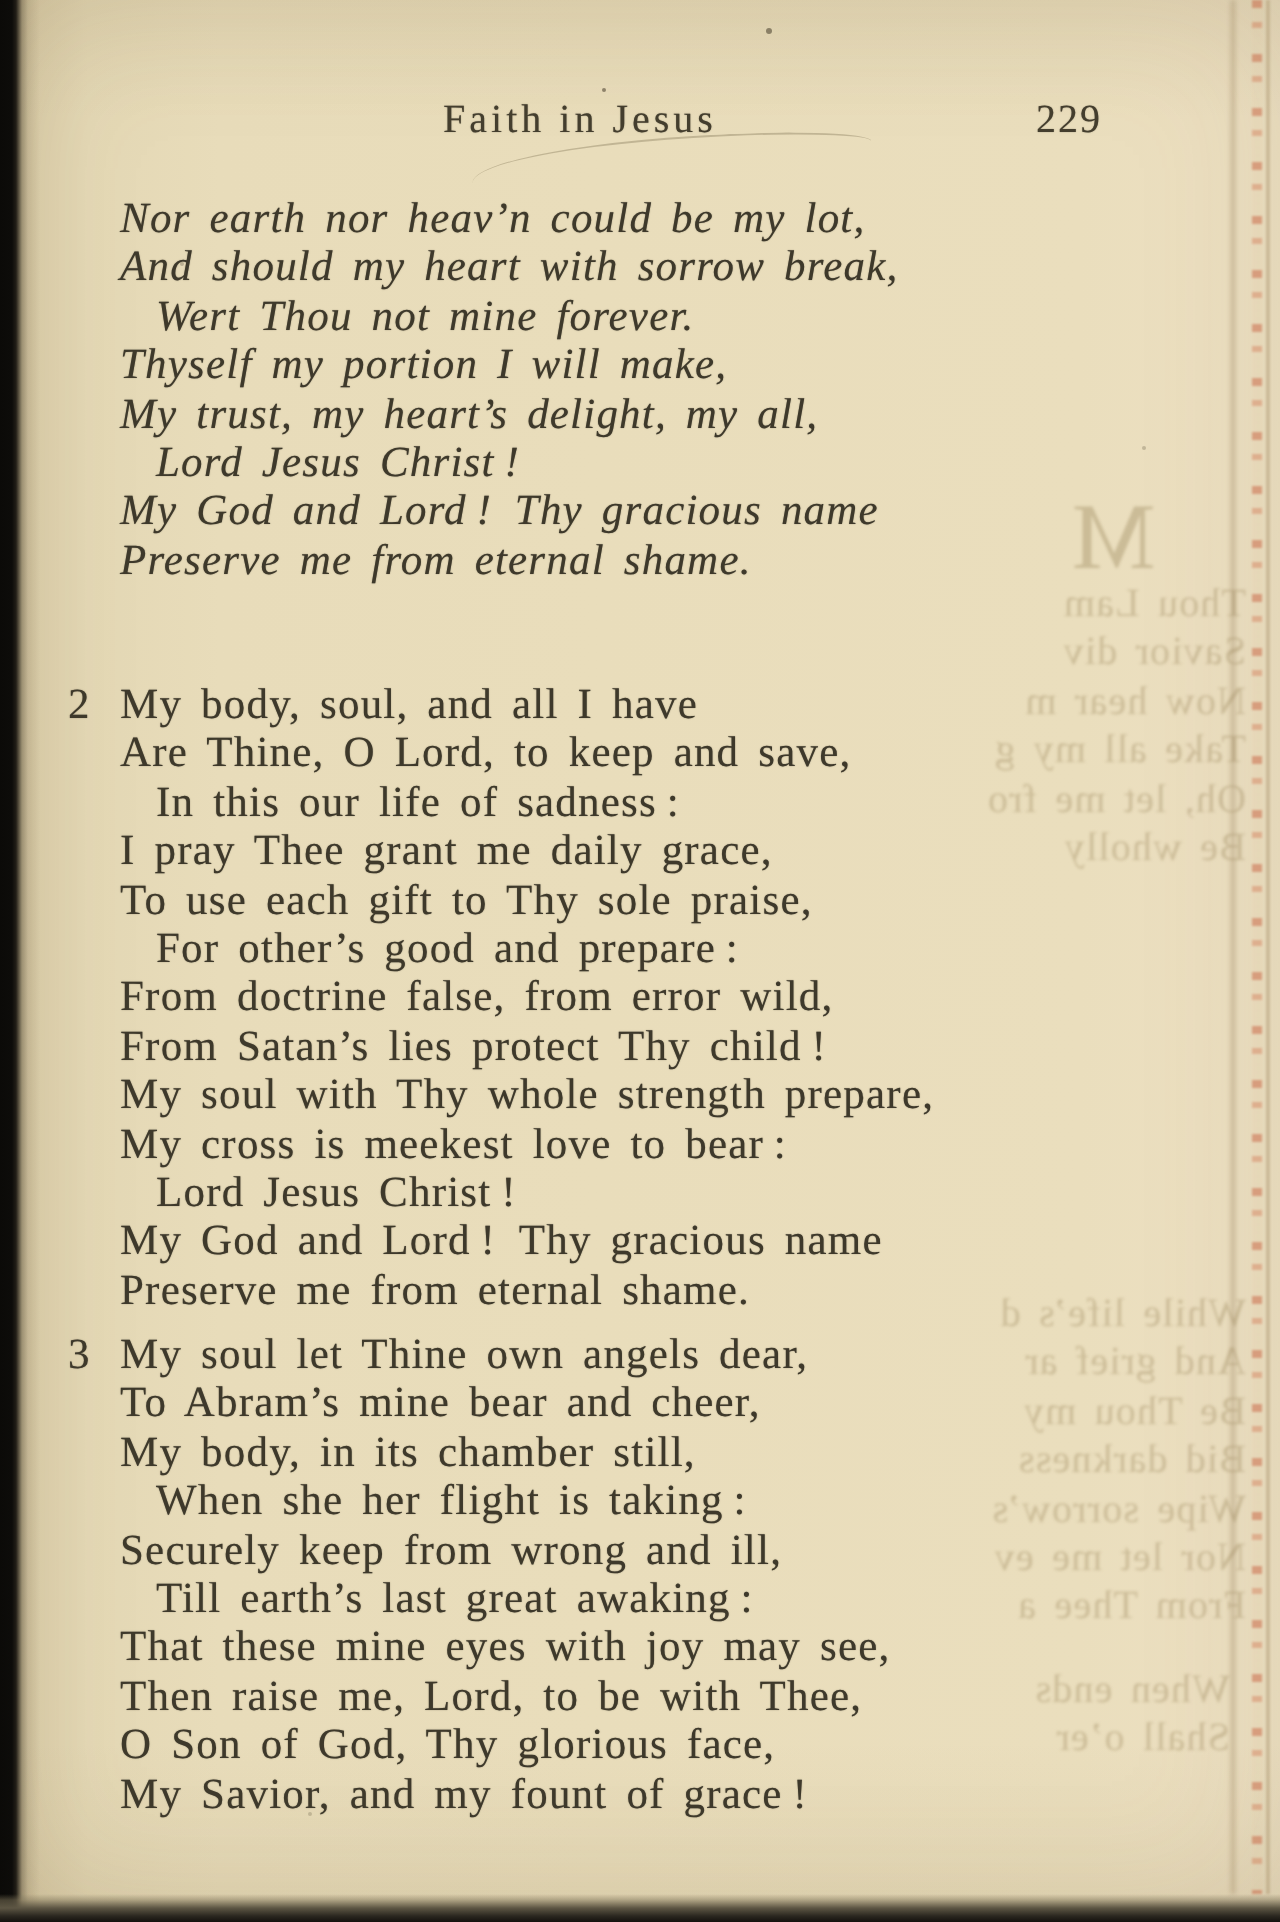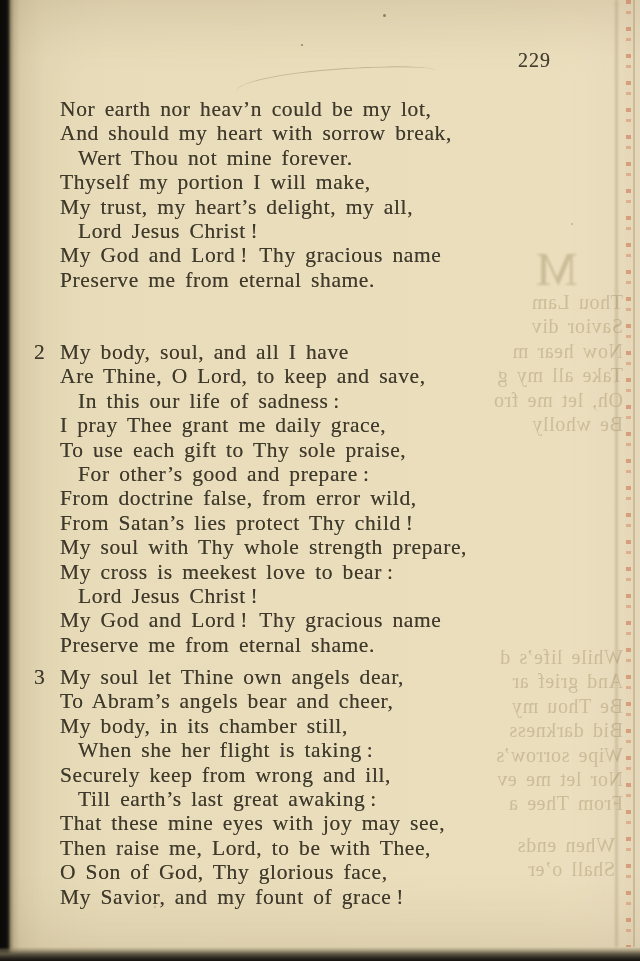--- a/index.html
+++ b/index.html
@@ -58,21 +58,21 @@
     position:absolute;left:160px;width:260px;text-align:center;
     font-size:20px;letter-spacing:2px;color:#443e2e;
     text-shadow:0 0 .6px rgba(62,57,43,.55);
   }
   .head-page-number{
     position:absolute;left:518px;font-size:20px;letter-spacing:1px;color:#443e2e;
     text-shadow:0 0 .6px rgba(62,57,43,.55);
   }
   .verse-list{position:absolute;inset:0;z-index:3;}
   .verse{position:absolute;left:34px;width:560px;}
-  .verse:nth-of-type(1){top:97px;}
+  .verse:nth-of-type(1){top:97px;font-style:italic;}
   .verse:nth-of-type(2){top:340px;}
   .verse:nth-of-type(3){top:665px;}
   .vnum{
     position:absolute;left:0;top:0;font-size:21.5px;color:#3e392b;
     text-shadow:0 0 .6px rgba(62,57,43,.6);
   }
   .line{
     margin-left:26px;
     font-size:21.5px;line-height:24.4px;
     letter-spacing:.6px;word-spacing:3.5px;
@@ -112,20 +112,21 @@
   <div class="speck s4"></div>
   <div class="speck s5"></div>
   <div class="speck s6"></div>
 
   <div class="ghost-dropcap">M</div>
   <div class="ghost ghost-g1"><div>Thou Lam</div><div>Savior div</div><div>Now hear m</div><div>Take all my g</div><div>Oh, let me fro</div><div>Be wholly</div></div>
   <div class="ghost ghost-g2"><div>While life’s d</div><div>And grief ar</div><div>Be Thou my</div><div>Bid darkness</div><div>Wipe sorrow’s</div><div>Nor let me ev</div><div>From Thee a</div></div>
   <div class="ghost ghost-g3"><div>When ends</div><div>Shall o’er</div></div>
 
   <div class="running-head">
+    <span class="head-title">Faith in Jesus</span>
     <span class="head-page-number">229</span>
   </div>
 
   <div class="verse-list">
       <div class="verse">
         <div class="line">Nor earth nor heav’n could be my lot,</div>
         <div class="line">And should my heart with sorrow break,</div>
         <div class="line indent">Wert Thou not mine forever.</div>
         <div class="line">Thyself my portion I will make,</div>
         <div class="line">My trust, my heart’s delight, my all,</div>
@@ -145,21 +146,21 @@
         <div class="line">From Satan’s lies protect Thy child !</div>
         <div class="line">My soul with Thy whole strength prepare,</div>
         <div class="line">My cross is meekest love to bear :</div>
         <div class="line indent">Lord Jesus Christ !</div>
         <div class="line">My God and Lord ! Thy gracious name</div>
         <div class="line">Preserve me from eternal shame.</div>
       </div>
       <div class="verse">
         <span class="vnum">3</span>
         <div class="line">My soul let Thine own angels dear,</div>
-        <div class="line">To Abram’s angels bear and cheer,</div>
+        <div class="line">To Abram’s mine bear and cheer,</div>
         <div class="line">My body, in its chamber still,</div>
         <div class="line indent">When she her flight is taking :</div>
         <div class="line">Securely keep from wrong and ill,</div>
         <div class="line indent">Till earth’s last great awaking :</div>
         <div class="line">That these mine eyes with joy may see,</div>
         <div class="line">Then raise me, Lord, to be with Thee,</div>
         <div class="line">O Son of God, Thy glorious face,</div>
         <div class="line">My Savior, and my fount of grace !</div>
       </div>
     </div>

